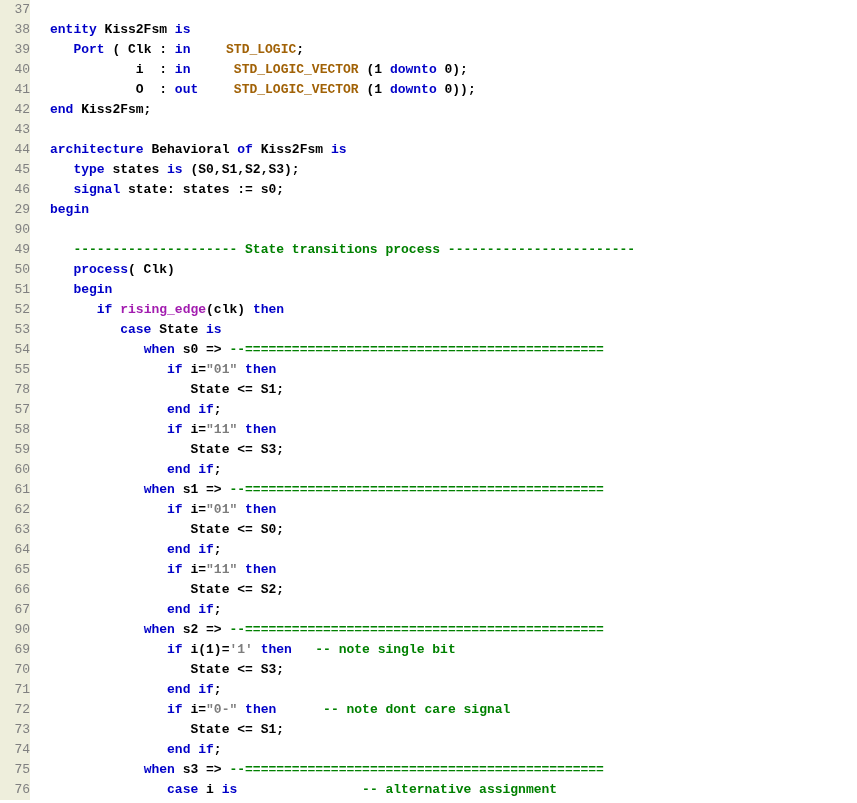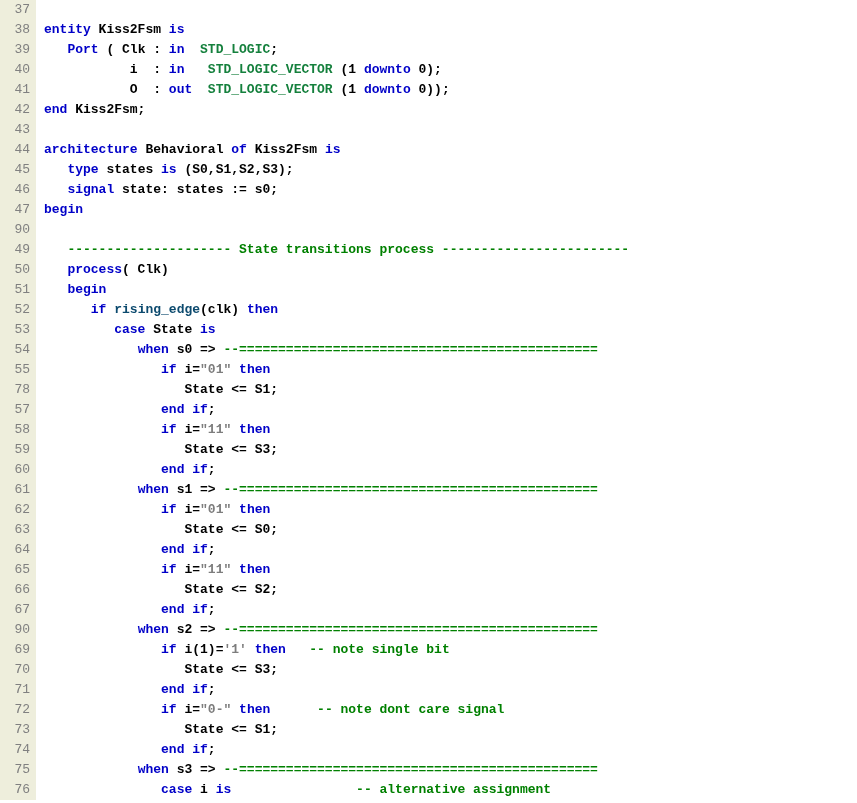--- a/index.html
+++ b/index.html
@@ -9,58 +9,58 @@
     font-size: 13px;
     line-height: 20px;
     background: #ffffff;
     display: flex;
     font-weight: bold;
   }
   .gutter {
     background: #eeeedc;
     color: #808080;
     text-align: right;
-    padding: 0 6px 0 4px;
+    padding: 0 0 0 4px;
     user-select: none;
     min-width: 26px;
     font-weight: normal;
   }
   .gutter div {
     height: 20px;
   }
   .code {
     background: #ffffff;
-    padding-left: 8px;
+    padding-left: 20px;
     white-space: pre;
   }
   .code div.line {
     height: 20px;
   }
   .kw   { color: #0000c8; }
-  .type { color: #15803d; }
-  .func { color: #0c4a6e; }
+  .type { color: #a16207; margin-left: 20px; }
+  .func { color: #a21caf; }
   .str  { color: #7d7d7d; }
   .cmt  { color: #008000; }
   .txt  { color: #000000; }
 </style>
 </head>
 <body>
 
 <div class="gutter" id="gutter">
     <div>37</div>
     <div>38</div>
     <div>39</div>
     <div>40</div>
     <div>41</div>
     <div>42</div>
     <div>43</div>
     <div>44</div>
     <div>45</div>
     <div>46</div>
-    <div>47</div>
+    <div>29</div>
     <div>90</div>
     <div>49</div>
     <div>50</div>
     <div>51</div>
     <div>52</div>
     <div>53</div>
     <div>54</div>
     <div>55</div>
     <div>78</div>
     <div>57</div>

